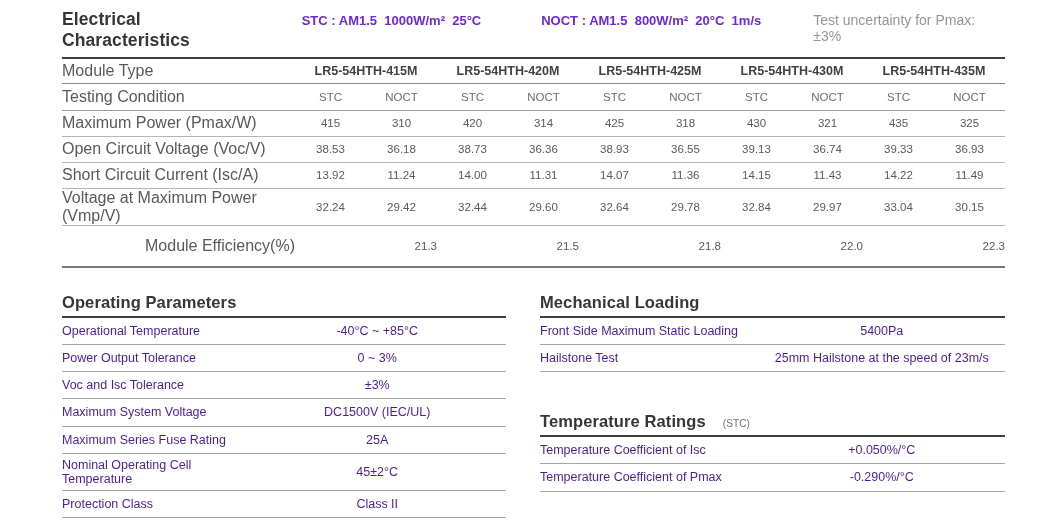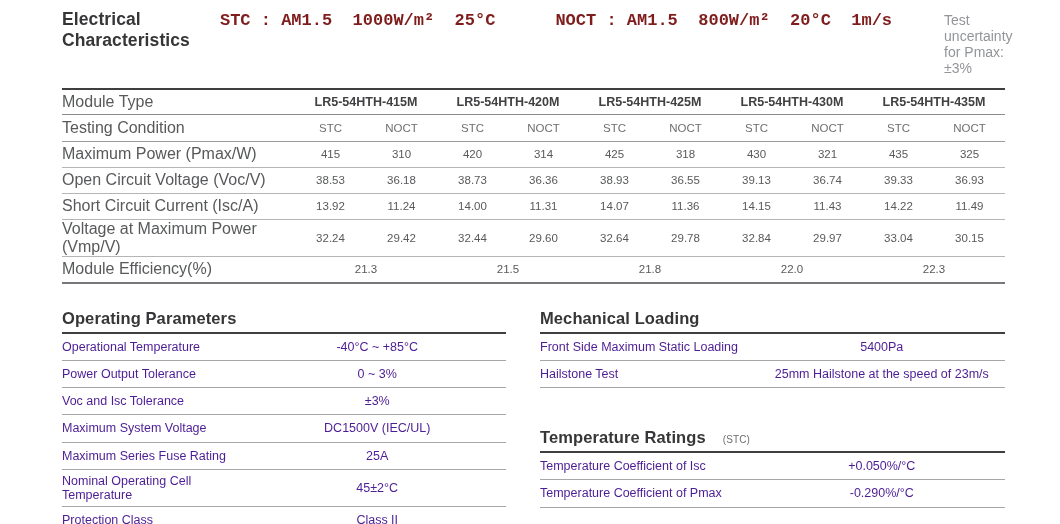--- a/index.html
+++ b/index.html
@@ -2,32 +2,32 @@
 <html><head>
 <meta charset="utf-8">
 <style>
   * { margin:0; padding:0; box-sizing:border-box; }
   html,body { width:1060px; height:524px; background:#ffffff;
     font-family:"Liberation Sans", sans-serif; overflow:hidden; }
   .sheet { width:1060px; height:524px; padding:9px 0 0 62px; }
 
   
   .elec { width:943px; }
-  .elec-header { display:flex; align-items:baseline; border-bottom:2px solid #3f3f41; padding-bottom:12px; }
+  .elec-header { display:flex; align-items:baseline; border-bottom:2px solid #3f3f41; padding-bottom:6px; }
   .elec-title { font-size:17.5px; font-weight:700; color:#363638; letter-spacing:.1px; }
-  .cond { font-size:17px; font-weight:600; color:#7f1d1d; white-space:pre;font-family:Liberation Mono, monospace; }
+  .cond { font-size:13px; font-weight:600; color:#6d28d9; white-space:pre; }
   .cond-stc { margin-left:30px; }
   .cond-noct { margin-left:60px; }
   .note { font-size:14px; color:#939598; margin-left:52px; }
 
   table.elec-table { border-collapse:collapse; width:943px; table-layout:fixed; }
   .mt-row td { border-bottom:1px solid #8a8a8d; height:24px; }
   .tc-row td { border-bottom:1px solid #9b9b9e; height:27px; }
   .data-row td { border-bottom:1px solid #b5b5b8; height:26px; }
-  .eff-row td { border-bottom:2px solid #77787b; height:27px; }
+  .eff-row td { border-bottom:2px solid #77787b; height:42px;text-align:right; }
   .row-label { font-size:16px; color:#58595b; text-align:left; }
   .module-name { font-size:12.5px; font-weight:700; color:#414042; text-align:center; }
   .cond-cell { font-size:11.5px; color:#6d6e71; text-align:center; }
   .val { font-size:11.5px; color:#58595b; text-align:center; }
 
   
   .bottom { display:flex; margin-top:25px; }
   .col-left { width:444px; }
   .col-right { width:465px; margin-left:34px; }
   .sec-title { font-size:16.5px; font-weight:700; color:#363638;

